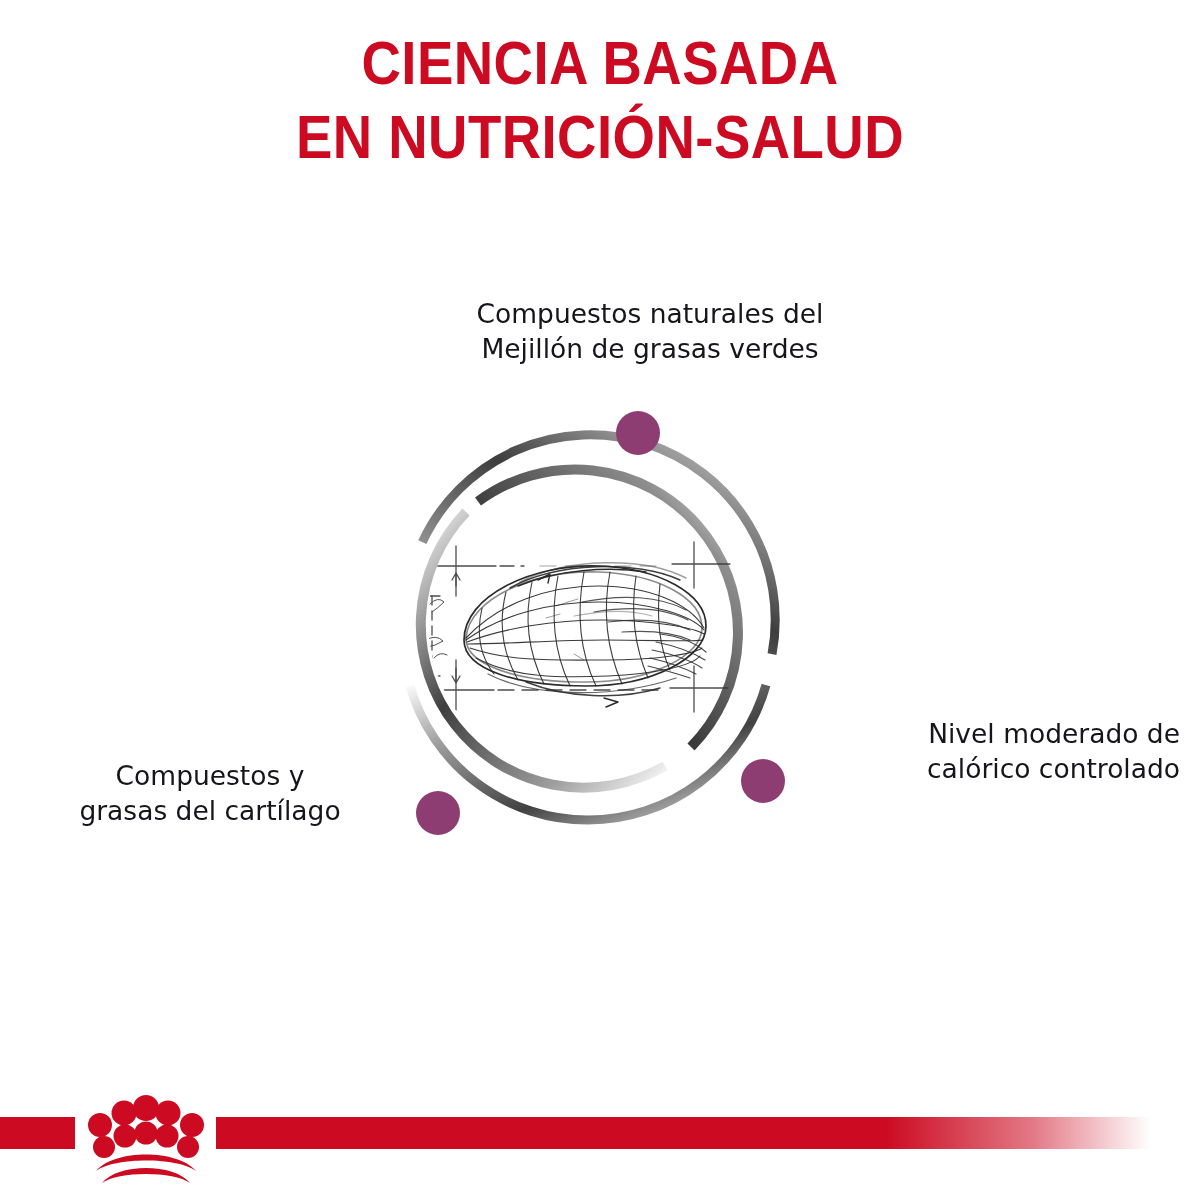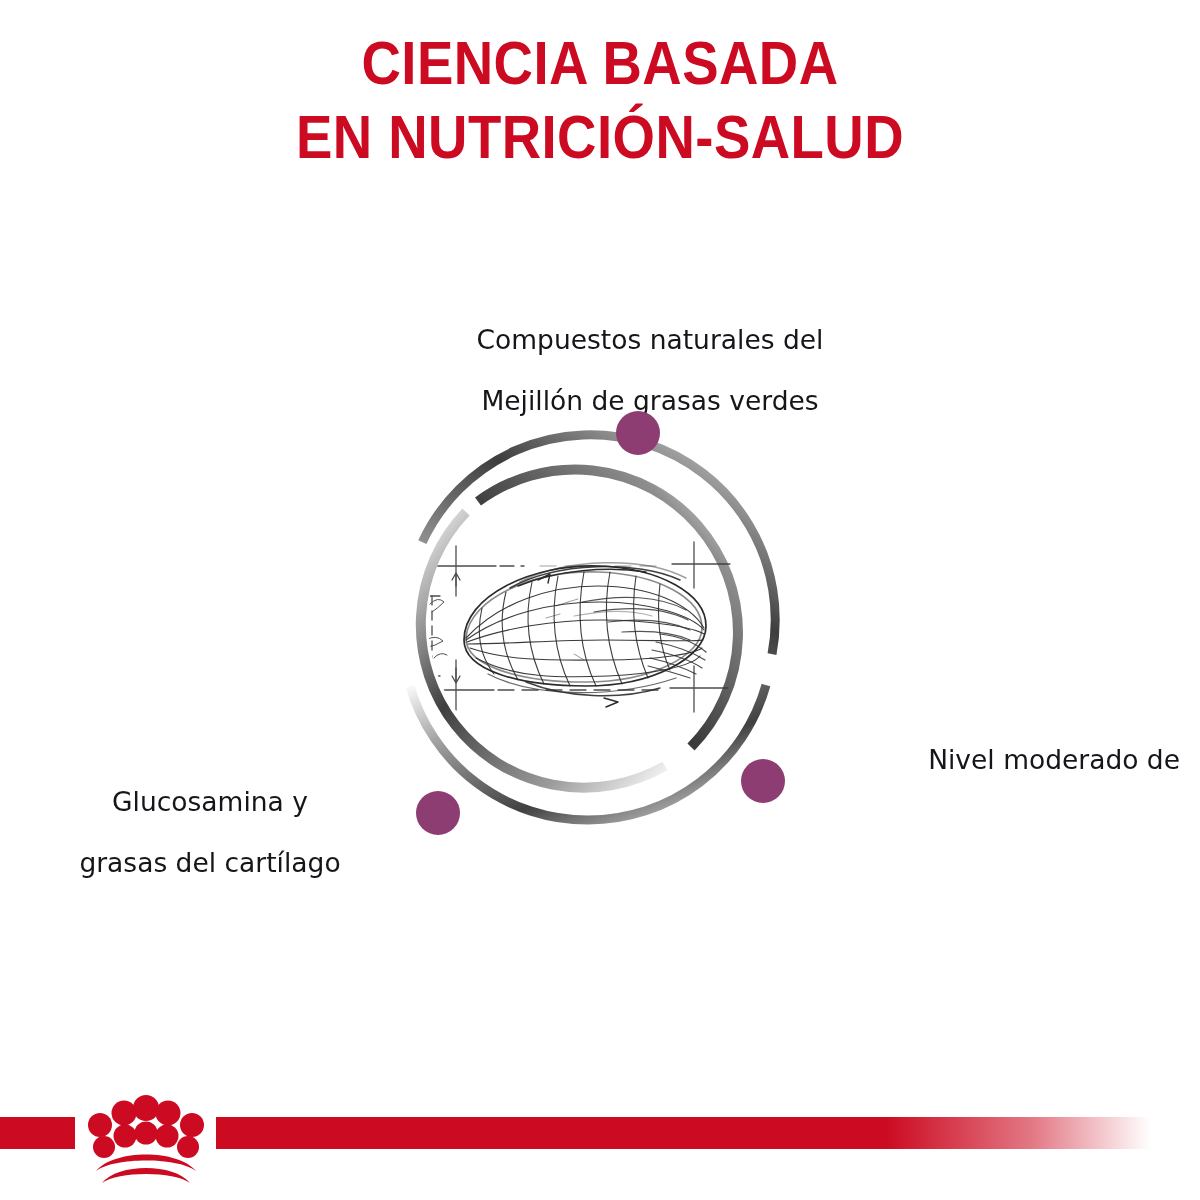--- a/index.html
+++ b/index.html
@@ -38,21 +38,21 @@
 
   
   .callout {
     position: absolute;
     color: #16151a;
     font-family: "DejaVu Sans", sans-serif;
     font-size: 26.5px;
     line-height: 35px;
     font-weight: 400;
   }
-  .callout .ln { display: block; white-space: nowrap; margin-top: 26px; }
+  .callout .ln { display: block; white-space: nowrap; }
 
   #callout-top    { left: 400px;  top: 296px; width: 500px; text-align: center; }
   #callout-left   { left: 20px;   top: 758px; width: 380px; text-align: center; }
   #callout-right  { left: 820px;  top: 716px; width: 360px; text-align: right; }
 
   
   #diagram {
     position: absolute;
     left: 360px;
     top: 390px;
@@ -102,26 +102,27 @@
     <span class="line">CIENCIA BASADA</span>
     <span class="line">EN NUTRICIÓN-SALUD</span>
   </div>
 
   <div class="callout" id="callout-top">
     <span class="ln">Compuestos naturales del</span>
     <span class="ln">Mejillón de grasas verdes</span>
   </div>
 
   <div class="callout" id="callout-left">
-    <span class="ln">Glucosamina y</span>
+    <span class="ln">Compuestos y</span>
     <span class="ln">grasas del cartílago</span>
   </div>
 
   <div class="callout" id="callout-right">
     <span class="ln">Nivel moderado de</span>
+    <span class="ln">calórico controlado</span>
   </div>
 
   <div id="diagram">
     <svg width="460" height="460" viewBox="0 0 460 460" xmlns="http://www.w3.org/2000/svg">
       <defs>
 
         <linearGradient id="gA" x1="0" y1="1" x2="1" y2="0">
           <stop offset="0%" stop-color="#f7f7f7"></stop>
           <stop offset="22%" stop-color="#9a9a9a"></stop>
           <stop offset="55%" stop-color="#3d3d3d"></stop>

